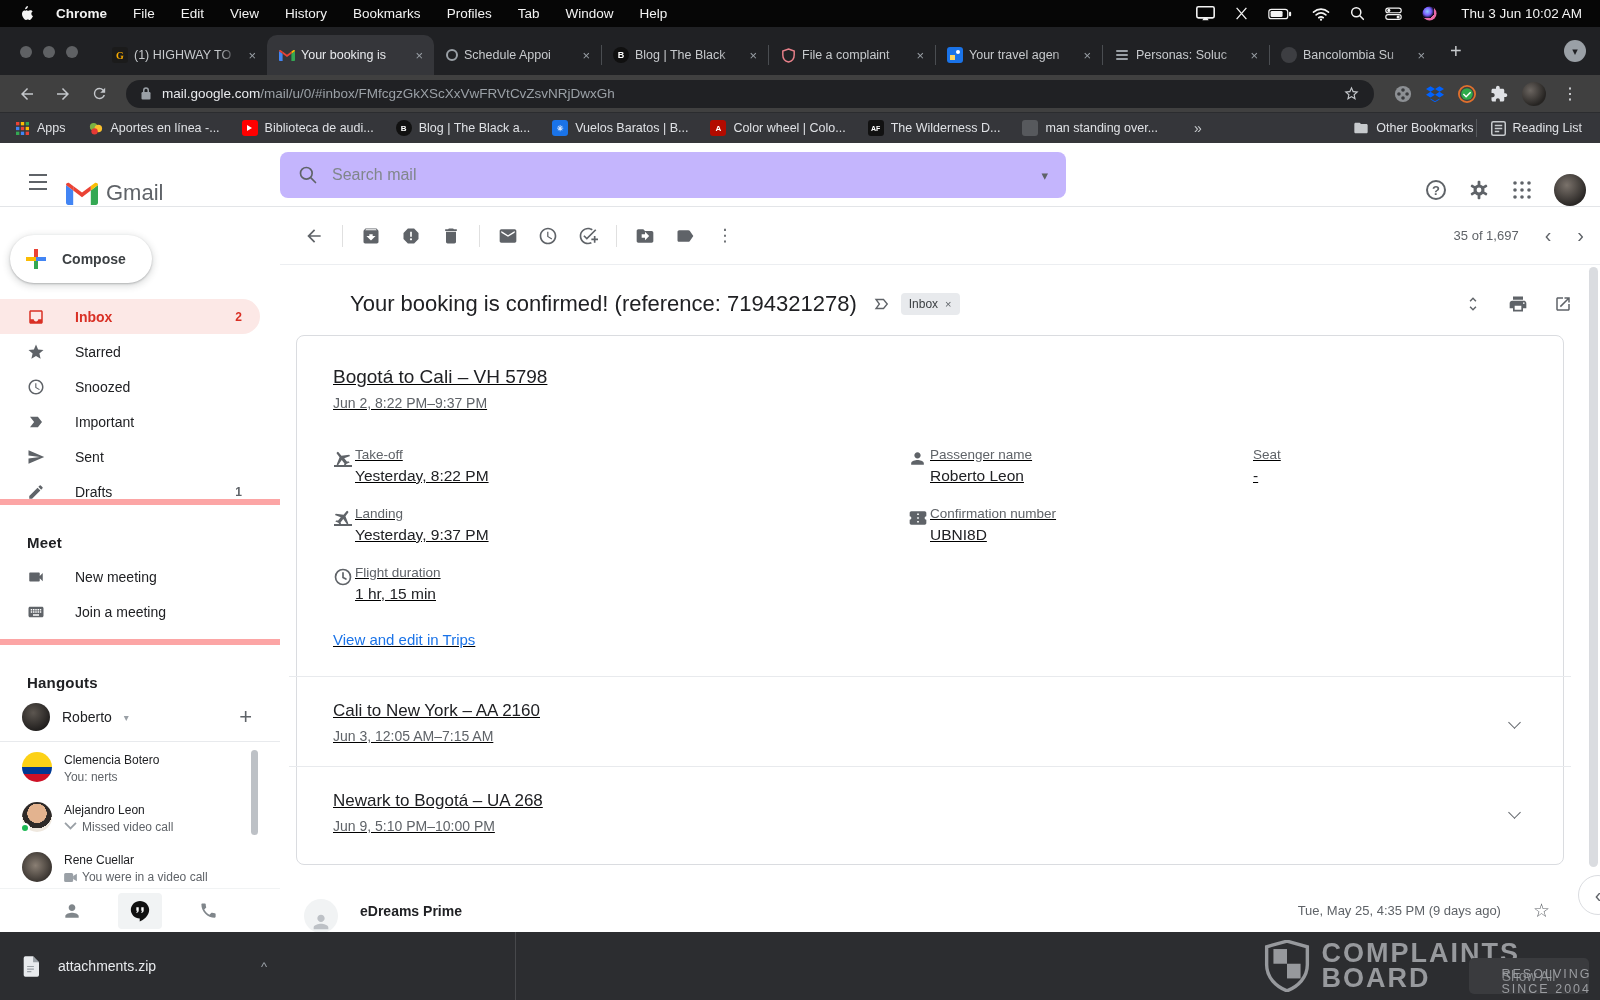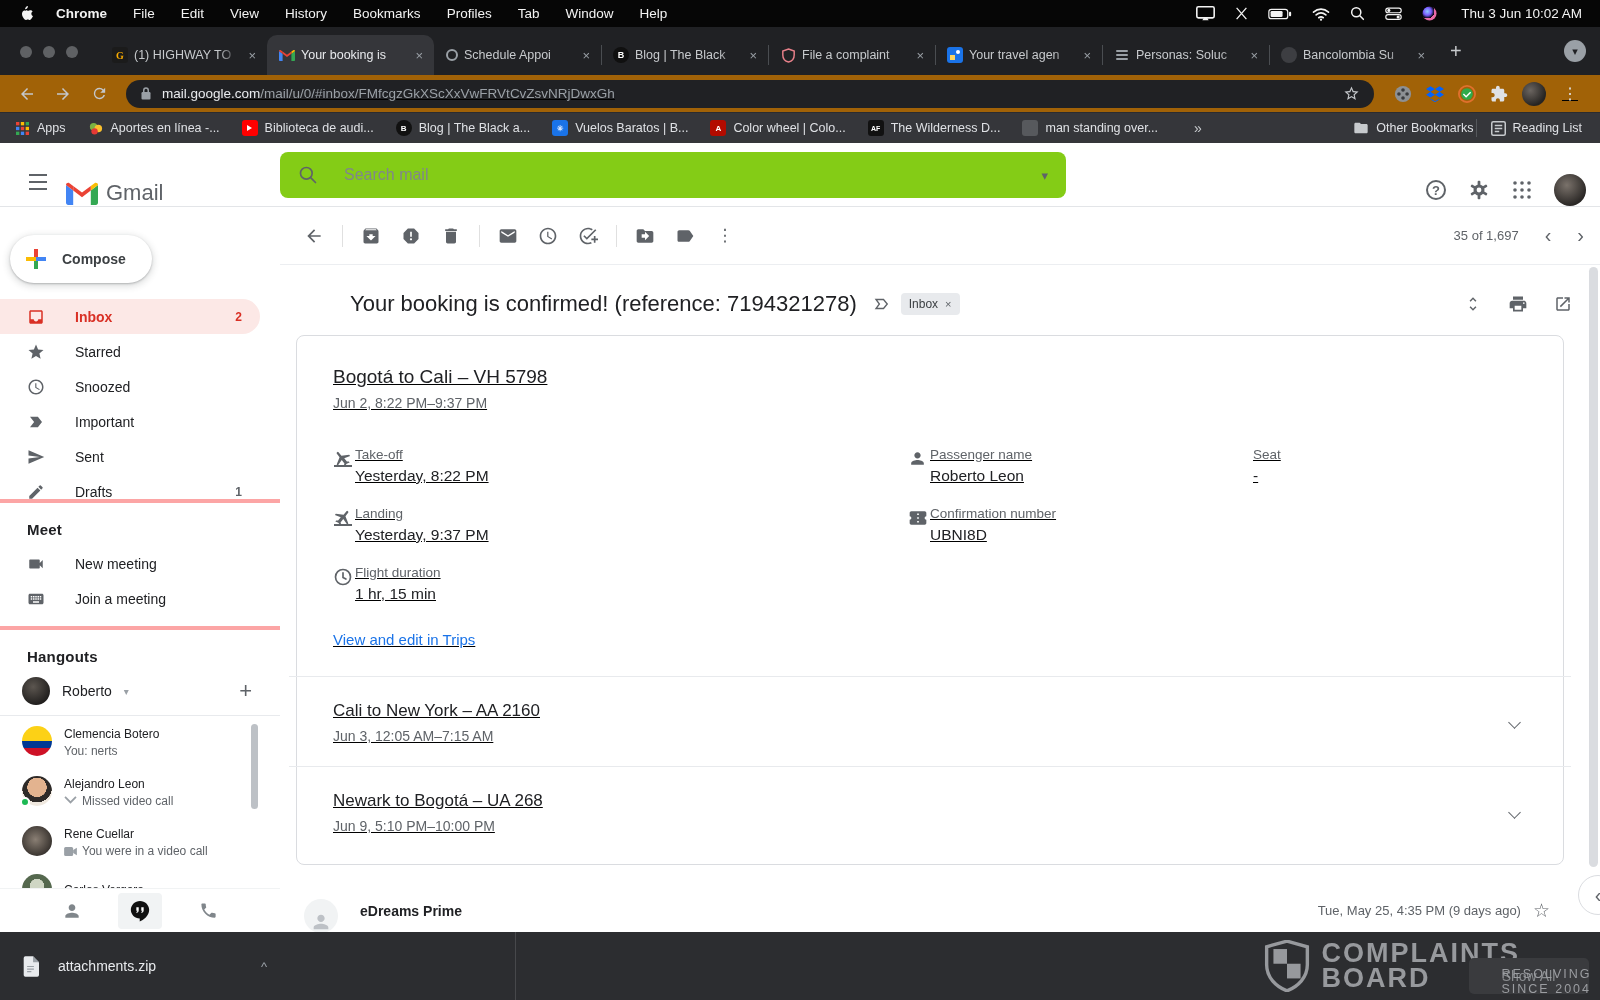--- a/index.html
+++ b/index.html
@@ -38,21 +38,21 @@
   .fav.blue i { position:absolute; left:3px; bottom:3px; width:5px; height:5px; background:#fdd663; }
   .fav.blue u { position:absolute; right:3px; top:3px; width:4px; height:4px; border-radius:50%; background:#fff; }
   .fav.lines { display:flex; flex-direction:column; gap:2px; justify-content:center; }
   .fav.lines b { height:2px; width:12px; background:#9aa0a6; border-radius:1px; }
   .fav.faded { background:#5a5c60; border-radius:50%; opacity:.5; }
   .newtab { color:#c7cacd; font-size:20px; padding:8px 14px; align-self:center; }
   .dl-top { margin-left:auto; margin-right:14px; align-self:center; width:22px; height:22px; border-radius:50%;
     background:#9aa0a6; color:#202124; display:flex; align-items:center; justify-content:center; font-size:11px; }
 
   
-  .navbar { height:37px; background:#a16207; display:flex; align-items:center; padding:0 12px; gap:6px;text-decoration:underline; }
+  .navbar { height:37px; background:#404040; display:flex; align-items:center; padding:0 12px; gap:6px; }
   .nav-ic { width:30px; height:30px; display:flex; align-items:center; justify-content:center; flex:none; }
   .urlfield { flex:1; height:28px; background:#202124; border-radius:14px; margin:0 6px;
     display:flex; align-items:center; padding:0 14px; font-size:13.5px; gap:10px; }
   .urlfield .domain { color:#e8eaed; }
   .urlfield .path { color:#9aa0a6; white-space:nowrap; overflow:hidden; }
   .urlfield .star { margin-left:auto; }
   .ext { display:flex; align-items:center; gap:14px; margin:0 8px; }
   .avatar-sm { width:24px; height:24px; border-radius:50%;
     background:radial-gradient(circle at 35% 35%, #6b6560, #262422 70%); }
 
@@ -73,22 +73,22 @@
   .bm-div { width:1px; height:18px; background:#55585c; margin:0 14px 0 2px; }
 
   
   .gm-header { height:64px; background:#fff; position:relative; display:flex; align-items:flex-end;
     border-bottom:1px solid #e3e5e8; }
   .burger { margin-left:14px; width:48px; height:48px; display:flex; flex-direction:column; gap:5px;
     align-items:center; justify-content:center; }
   .burger b { width:18px; height:2px; background:#5f6368; }
   .gm-logo { display:flex; align-items:center; gap:8px; margin-left:4px; }
   .gm-logo .word { font-size:22px; color:#5f6368; }
-  .gm-search { position:absolute; left:280px; top:9px; width:786px; height:46px; background:#84cc16;
-    border-radius:8px; display:flex; align-items:center; padding:0 18px; gap:26px; }
+  .gm-search { position:absolute; left:280px; top:9px; width:786px; height:46px; background:#c4b5fd;
+    border-radius:8px; display:flex; align-items:center; padding:0 18px; gap:14px; }
   .gm-search input { border:none; outline:none; background:transparent; flex:1; font-size:16px;
     color:#202124; font-family:"Liberation Sans",sans-serif; }
   .gm-search input::placeholder { color:#80868b; }
   .gm-search .caret { color:#5f6368; font-size:13px; }
   .gm-hdr-right { position:absolute; right:14px; display:flex; align-items:center; gap:22px; }
   .circle-q { width:20px; height:20px; border:2px solid #5f6368; border-radius:50%; color:#5f6368;
     font-size:13px; font-weight:bold; display:flex; align-items:center; justify-content:center; }
   .avatar-g { width:32px; height:32px; border-radius:50%;
     background:radial-gradient(circle at 40% 35%, #7a726b, #2a2725 72%); }
 
@@ -99,21 +99,21 @@
   .sidebar { width:280px; flex:none; position:relative; overflow:hidden; }
   .compose { margin:28px 0 16px 10px; width:142px; height:48px; border-radius:24px; background:#fff;
     box-shadow:0 1px 2px rgba(60,64,67,.3), 0 2px 6px 2px rgba(60,64,67,.15);
     display:flex; align-items:center; gap:14px; padding-left:14px; font-size:14px; color:#3c4043; font-weight:bold; }
   .nav-list { height:200px; overflow:hidden; }
   .nav-item { height:35px; display:flex; align-items:center; padding-left:27px; gap:30px; font-size:14px;
     color:#202124; margin-right:20px; border-radius:0 18px 18px 0; }
   .nav-item .cnt { margin-left:auto; margin-right:18px; font-size:12px; font-weight:bold; color:#5f6368; }
   .nav-item.active { background:#fce8e6; color:#d93025; font-weight:bold; }
   .nav-item.active .cnt { color:#d93025; }
-  .sec { border-top:4px solid #fca5a5; padding-top:12px; }
+  .sec { border-top:6px solid #fca5a5; padding-top:23px; }
   .sec-h { font-size:15px; color:#202124; padding:6px 0 8px 27px; font-weight:bold; letter-spacing:.2px; }
   .hang-user { display:flex; align-items:center; gap:12px; padding:4px 16px 10px 22px; font-size:14px; color:#202124; }
   .hang-user .plus { margin-left:auto; color:#5f6368; font-size:22px; font-weight:normal; padding-right:12px; }
   .av28 { width:28px; height:28px; border-radius:50%; background:radial-gradient(circle at 40% 35%, #5c5650, #1f1d1c 75%); }
   .contacts { border-top:1px solid #e8eaed; position:relative; }
   .contact { display:flex; align-items:center; gap:12px; padding:8px 0 8px 22px; }
   .av30 { width:30px; height:30px; border-radius:50%; flex:none; position:relative; }
   .flag { background:linear-gradient(to bottom,#fcd116 0 50%,#003893 50% 75%,#ce1126 75% 100%); }
   .ph1 { background:radial-gradient(circle at 50% 38%, #e3b38f 40%, #2e2a28 41% 62%, #efe8df 63%); }
   .ph2 { background:radial-gradient(circle at 45% 45%, #8a7f74, #35302c 75%); }
@@ -158,21 +158,21 @@
   .seg-row { padding:24px 0 22px; display:flex; align-items:center; }
   .seg-row .chev { margin-left:auto; margin-right:8px; width:9px; height:9px;
     border-right:1.6px solid #5f6368; border-bottom:1.6px solid #5f6368; transform:rotate(45deg); }
   .plane-wrap { position:relative; width:22px; height:22px; }
   .plane-wrap .ground { position:absolute; left:1px; bottom:0; width:18px; height:2px; background:#5f6368; }
 
   .msg-row { display:flex; gap:22px; margin-top:34px; padding-left:24px; }
   .av34 { width:34px; height:34px; border-radius:50%; background:#f1f3f4; flex:none;
     display:flex; align-items:flex-end; justify-content:center; overflow:hidden; }
   .msg-main { flex:1; min-width:0; padding-right:50px; }
-  .msg-top { display:flex; align-items:center; gap:12px; }
+  .msg-top { display:flex; align-items:center; gap:32px; }
   .sender { font-size:14px; font-weight:bold; color:#202124; }
   .msg-date { margin-left:auto; font-size:13px; color:#5f6368; }
   .msg-star { font-size:19px; color:#5f6368; }
   .snippet { margin-top:8px; font-size:13.5px; color:#5f6368; white-space:nowrap; overflow:hidden; }
   .reply-edge { position:absolute; right:-18px; top:668px; width:40px; height:40px; border:1px solid #dadce0;
     border-radius:50%; background:#fff; display:flex; align-items:center; justify-content:center;
     color:#5f6368; font-size:20px; }
   .main-scroll { position:absolute; right:2px; top:60px; width:9px; height:600px; background:#dadce0; border-radius:5px; }
 
   

